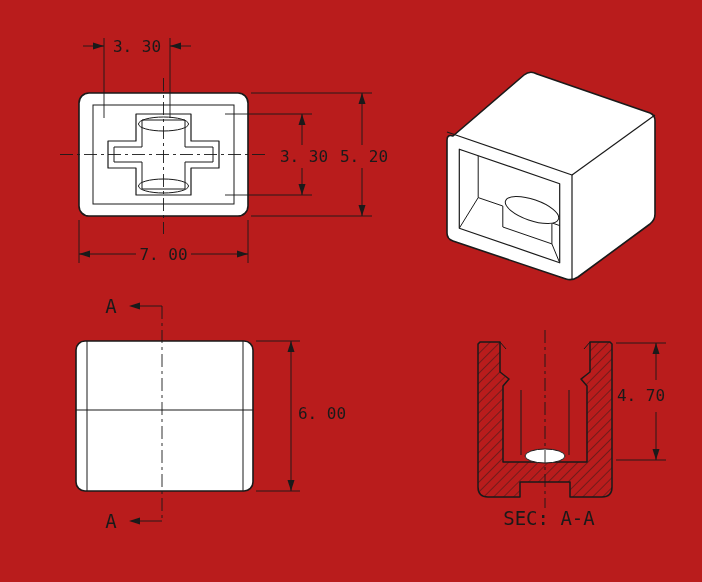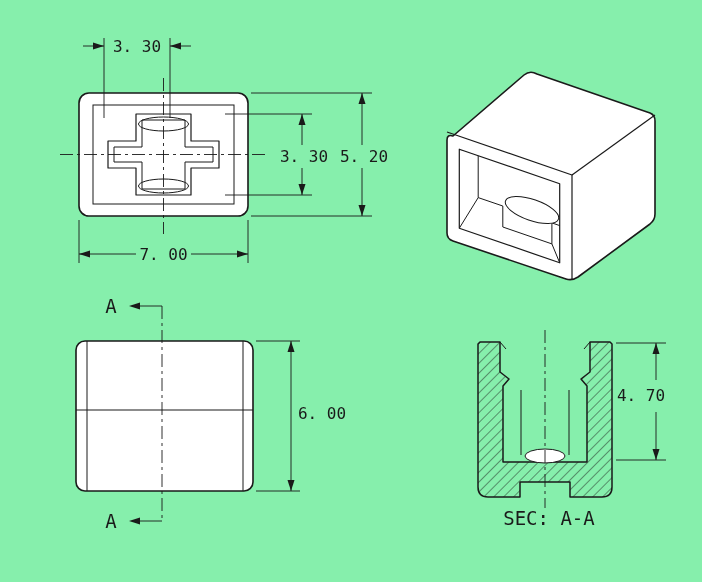--- a/index.html
+++ b/index.html
@@ -1,16 +1,16 @@
 <!DOCTYPE html>
 <html><head>
 <meta charset="utf-8">
 <style>
   html,body{margin:0;padding:0;background:#ffffff;}
-  .page{position:relative;width:702px;height:582px;background:#86efac;overflow:hidden;}
+  .page{position:relative;width:702px;height:582px;background:#b91c1c;overflow:hidden;}
   svg{display:block;}
   .thick{stroke:#1a1a1a;stroke-width:1.6;fill:none;stroke-linejoin:round;stroke-linecap:round;}
   .med{stroke:#1a1a1a;stroke-width:1.2;fill:none;stroke-linejoin:round;}
   .thin{stroke:#1a1a1a;stroke-width:1;fill:none;}
   .dimline{stroke:#1a1a1a;stroke-width:0.9;fill:none;}
   .cl{stroke:#1a1a1a;stroke-width:0.9;fill:none;stroke-dasharray:13 4 3 4;}
   .arrow{fill:#1a1a1a;stroke:none;}
   .dim{font-family:"DejaVu Sans Mono","Liberation Mono",monospace;font-size:16px;fill:#1a1a1a;}
   .lbl{font-family:"DejaVu Sans Mono","Liberation Mono",monospace;font-size:19px;fill:#1a1a1a;}
   .whitefill{fill:#ffffff;}

